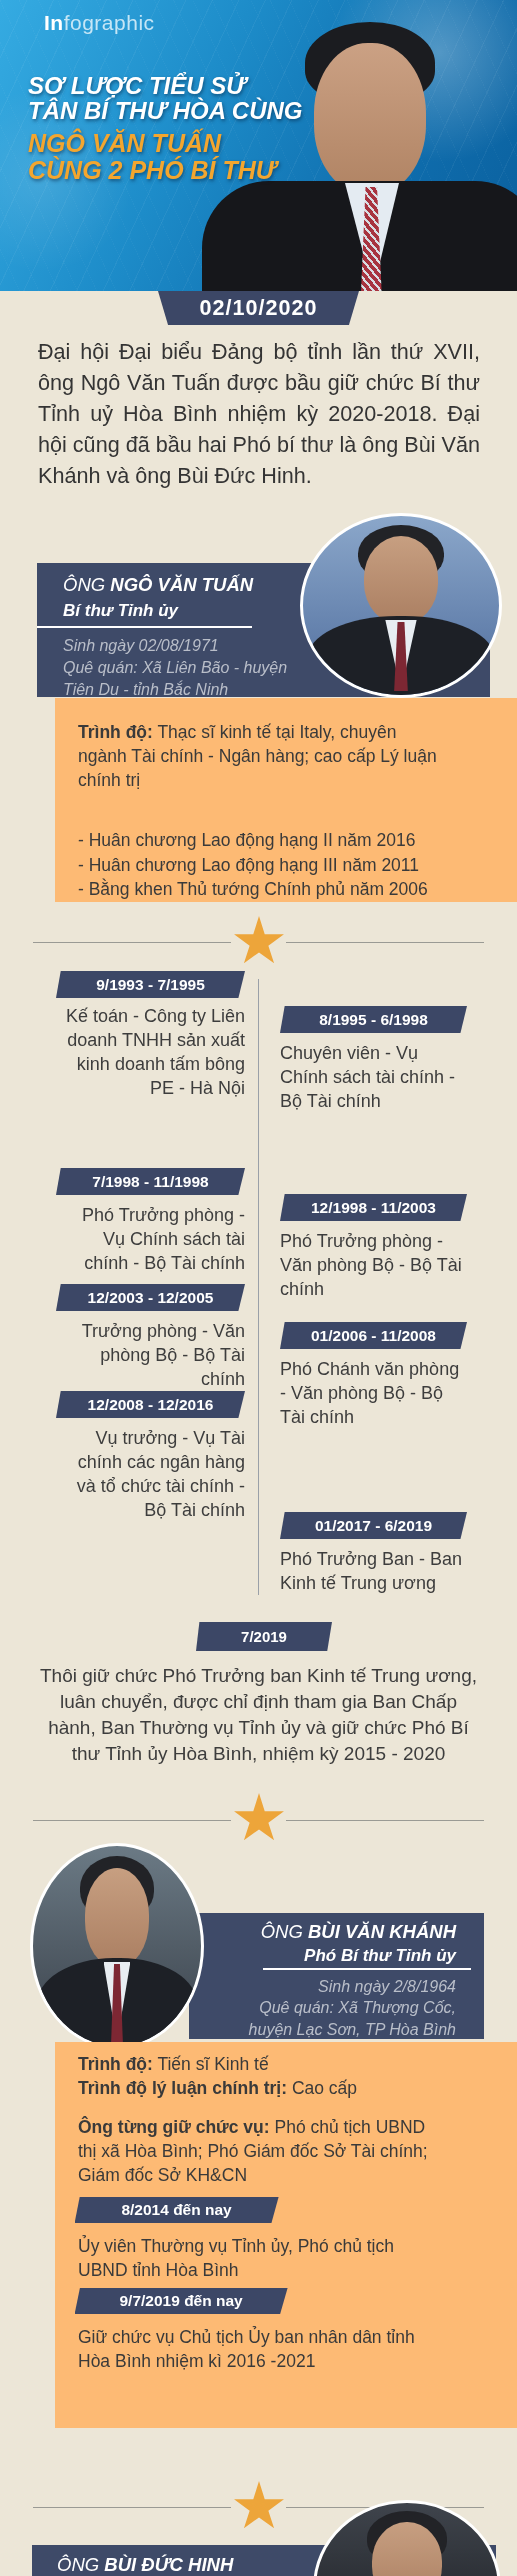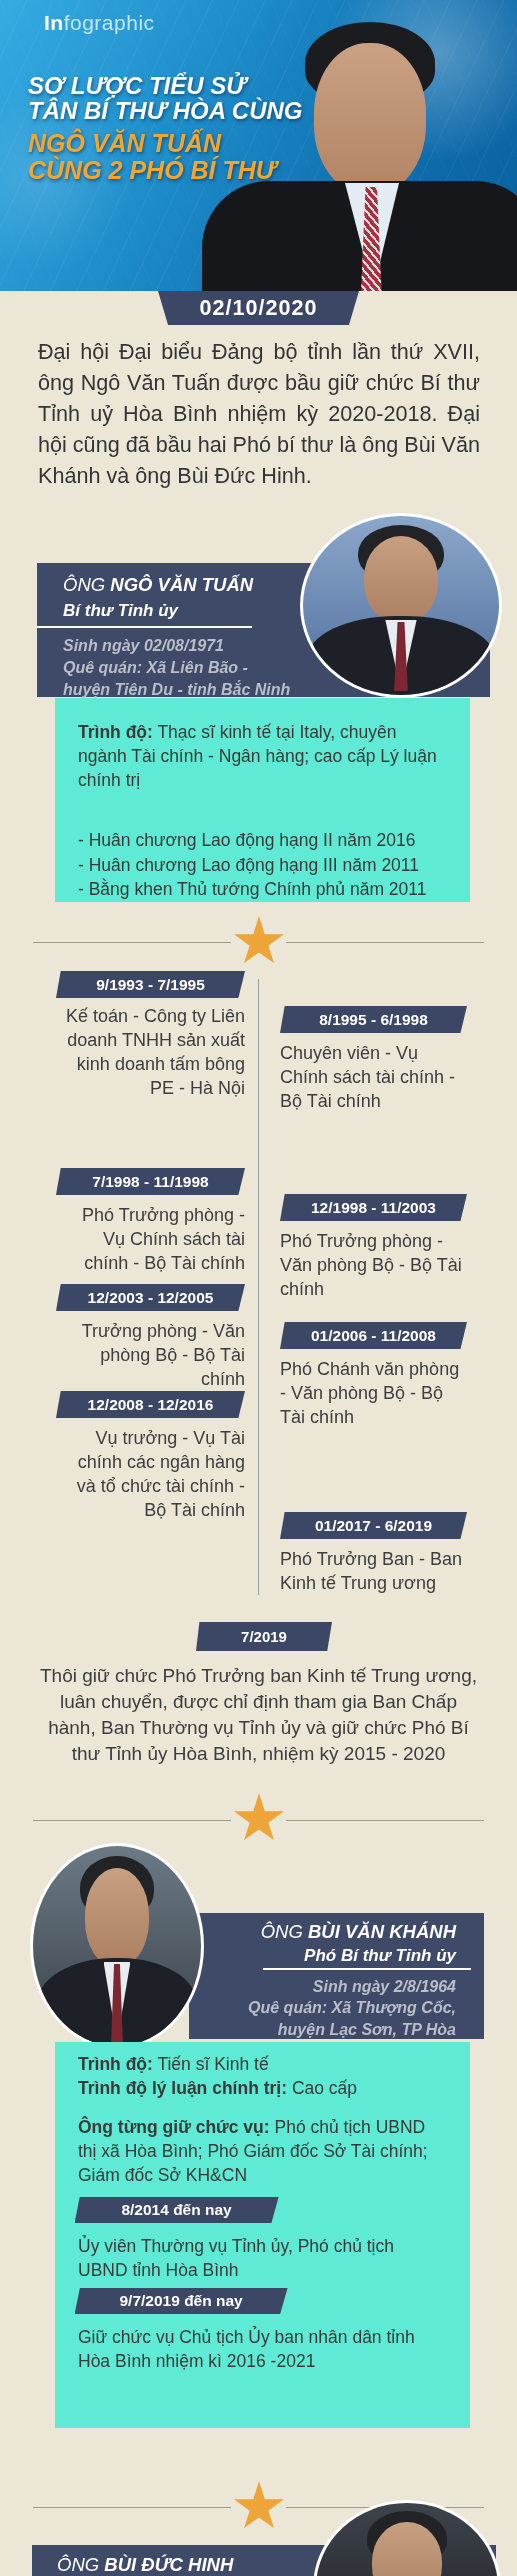--- a/index.html
+++ b/index.html
@@ -46,35 +46,35 @@
   
   .intro{position:absolute;left:38px;top:336px;width:442px;font-size:21.6px;line-height:31px;
          color:#343434;text-align:justify;margin:0;}
 
   
   .navy-box{position:absolute;background:#3e4a68;}
   .p-prefix{font-style:italic;font-weight:300;color:#fff;}
   .p-name{font-style:italic;font-weight:bold;color:#fff;}
   .p-role{font-style:italic;font-weight:bold;color:#fff;font-size:17px;}
   .p-div{background:#fff;height:1.5px;}
-  .p-meta{font-style:italic;color:#b9bec9;font-size:16px;line-height:22px;font-weight:bold;}
+  .p-meta{font-style:italic;color:#b9bec9;font-size:16px;line-height:22px;}
 
   
   .oval{position:absolute;border:3.6px solid #ffffff;border-radius:50%;overflow:hidden;}
   .ov-bg1{background:linear-gradient(#8ba7ca,#4f6d9d);}
   .ov-bg2{background:linear-gradient(#6b7a85,#394049);}
   .ov-bg3{background:linear-gradient(#3f444c,#17191d);}
   .ov-hair{position:absolute;left:28%;top:5%;width:44%;height:32%;background:#222327;border-radius:50% 50% 45% 45%;}
   .ov-face{position:absolute;left:31%;top:11%;width:38%;height:50%;background:linear-gradient(#c79f81,#aa7e61);border-radius:50%/47%;}
   .ov-suit{position:absolute;left:2%;top:56%;width:96%;height:50%;background:#1d2026;border-radius:48% 48% 0 0;}
   .ov-shirt{position:absolute;left:42%;top:58%;width:16%;height:40%;background:#e8edf2;clip-path:polygon(0 0,100% 0,50% 100%);}
   .ov-tie{position:absolute;left:46.5%;top:59%;width:7%;height:39%;background:#7d2733;clip-path:polygon(25% 0,75% 0,100% 100%,0 100%);}
 
   
-  .white-card{position:absolute;left:55px;width:415px;background:#5eead4;}
+  .white-card{position:absolute;left:55px;width:462px;background:#fdba74;}
   .wc-text{font-size:17.5px;line-height:24px;color:#3a3a3a;margin:0;}
   .b{font-weight:bold;}
 
   
   .star{position:absolute;width:52px;height:52px;background:#eda53a;
         clip-path:polygon(50% 0%,61% 35%,98% 35%,68% 57%,79% 91%,50% 70%,21% 91%,32% 57%,2% 35%,39% 35%);}
   .star-line{position:absolute;height:1px;background:#9a9a94;}
 
   
   .tl-line{position:absolute;left:258px;top:979px;width:1px;height:616px;background:#9aa0a8;}
@@ -130,21 +130,21 @@
       <div class="ov-shirt"></div>
       <div class="ov-tie"></div>
     </div>
     <div class="white-card" style="top:698px;height:204px;">
       <p class="wc-text" style="position:absolute;left:23px;top:21.6px;width:369px;">
         <span class="b">Trình độ:</span>
         <span>Thạc sĩ kinh tế tại Italy, chuyên ngành Tài chính - Ngân hàng; cao cấp Lý luận chính trị</span>
       </p>
       <p class="wc-text" style="position:absolute;left:23px;top:130px;">- Huân chương Lao động hạng II năm 2016</p>
       <p class="wc-text" style="position:absolute;left:23px;top:155px;">- Huân chương Lao động hạng III năm 2011</p>
-      <p class="wc-text" style="position:absolute;left:23px;top:179px;">- Bằng khen Thủ tướng Chính phủ năm 2011</p>
+      <p class="wc-text" style="position:absolute;left:23px;top:179px;">- Bằng khen Thủ tướng Chính phủ năm 2006</p>
     </div>
   </section>
 
   <div class="star-line" style="left:33px;top:942px;width:198px;"></div>
   <div class="star-line" style="left:286px;top:942px;width:198px;"></div>
   <div class="star" style="left:233px;top:916px;"></div>
 
   <section>
     <div class="tl-line"></div>
 

